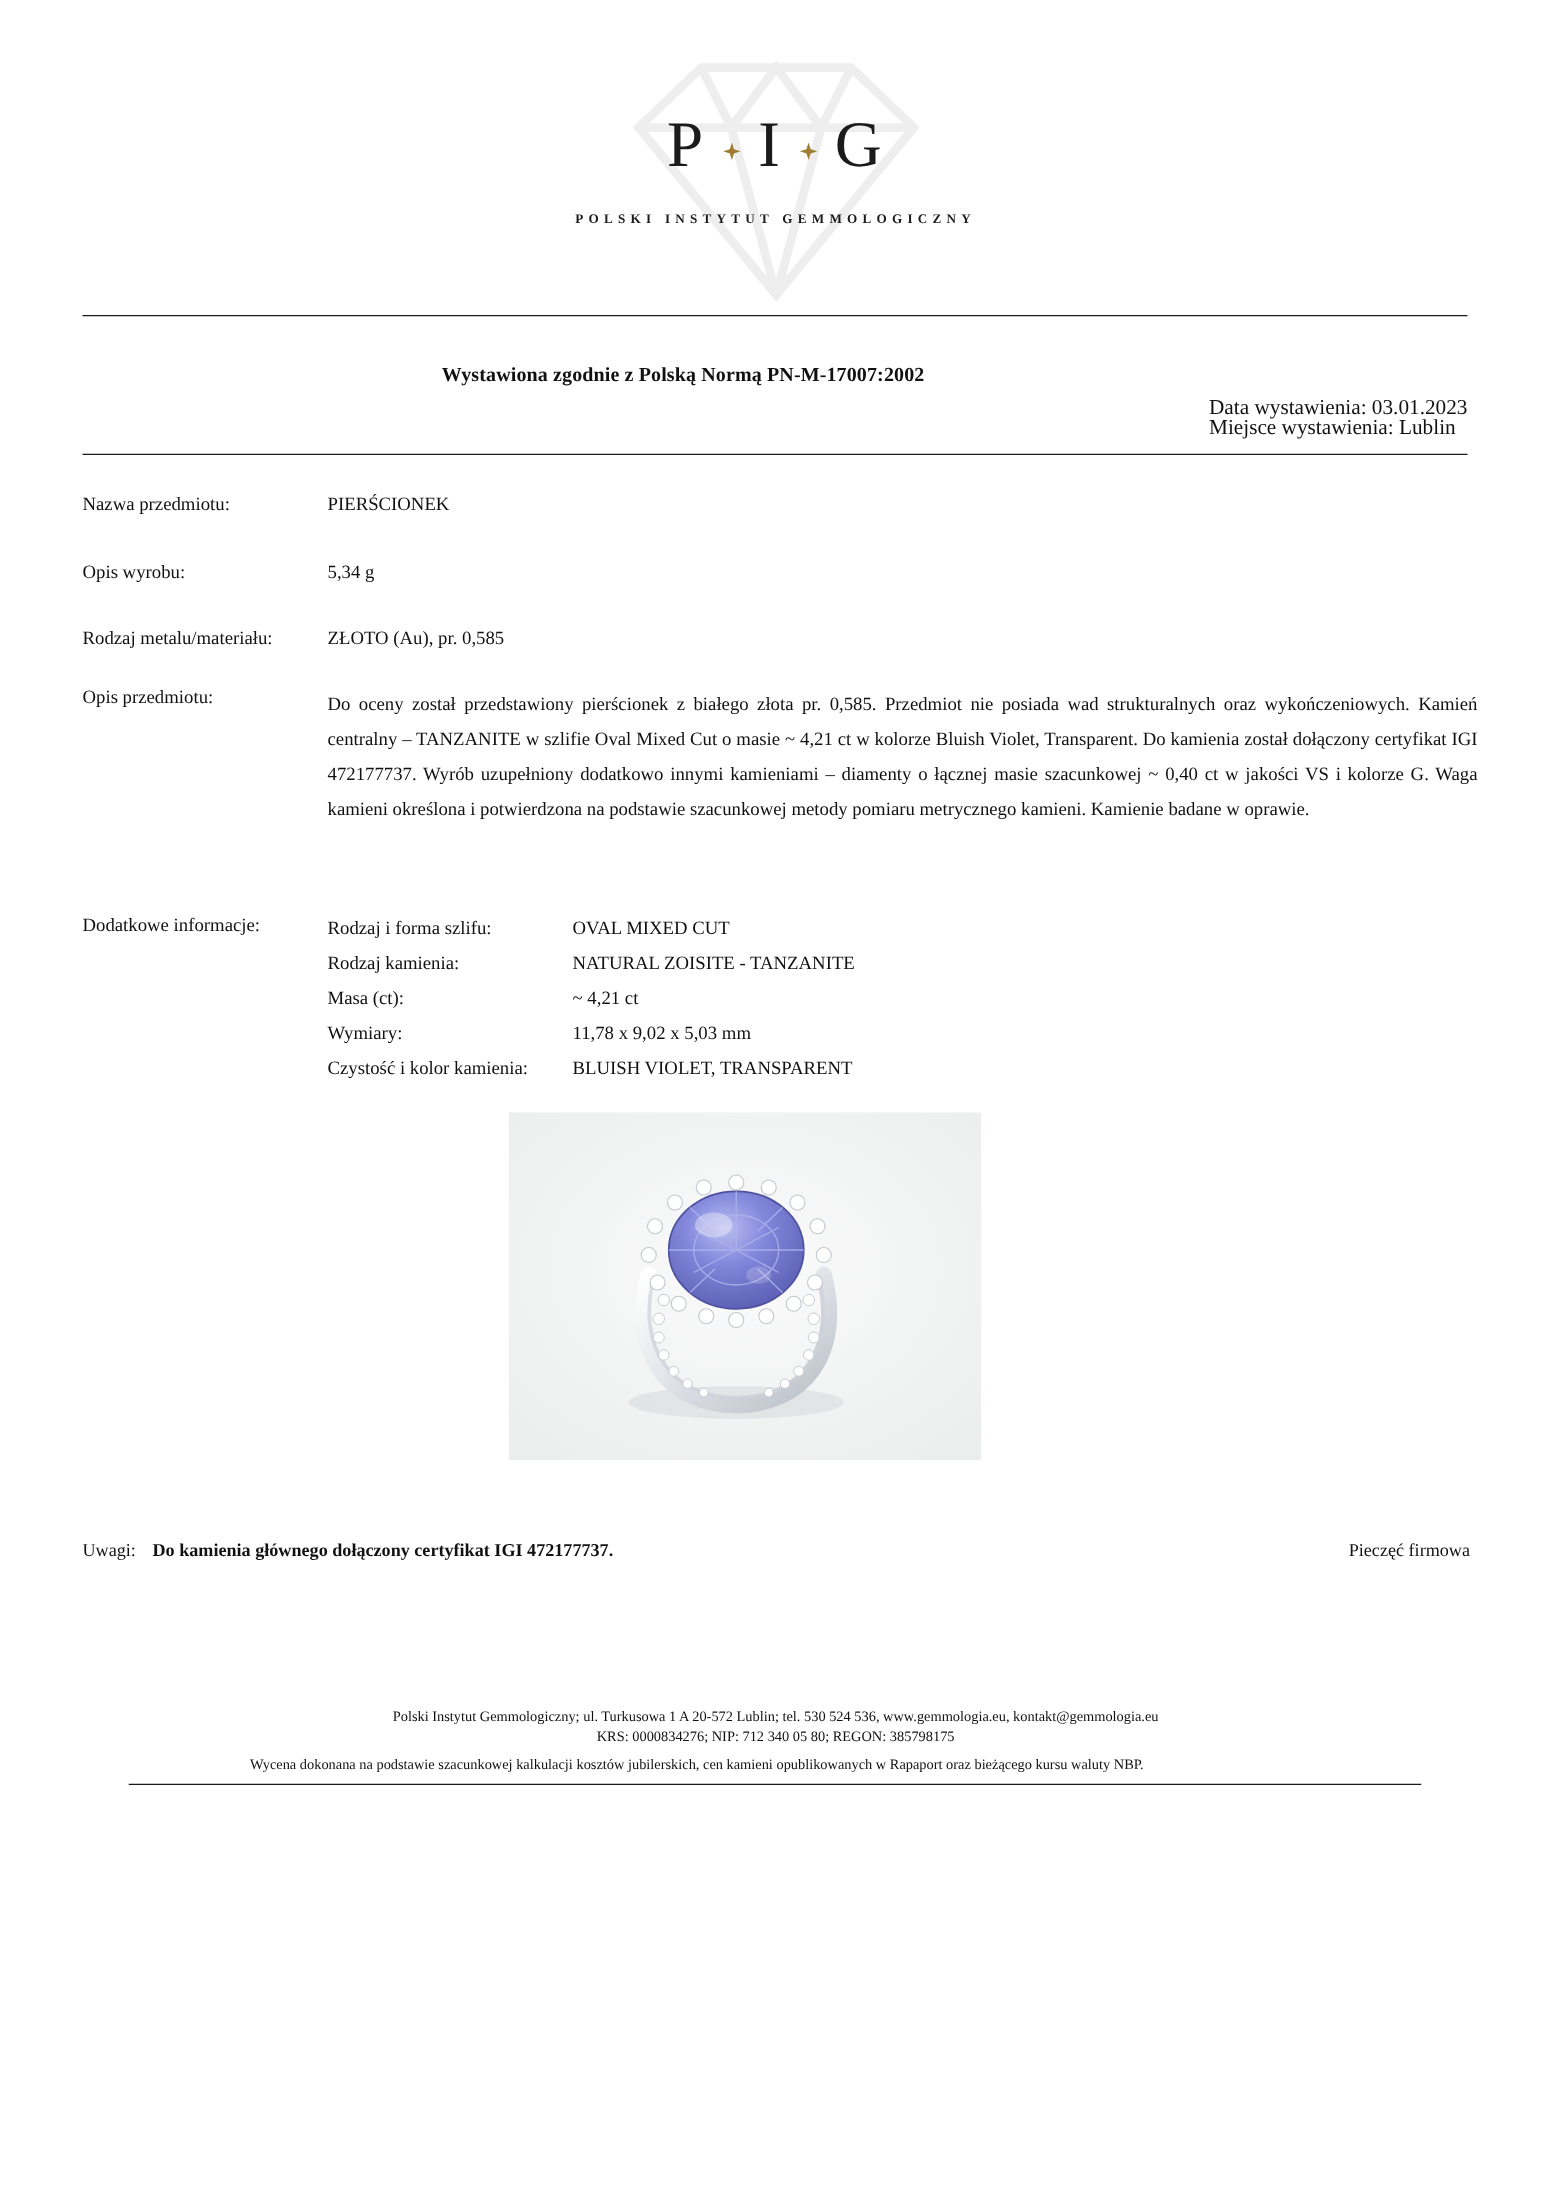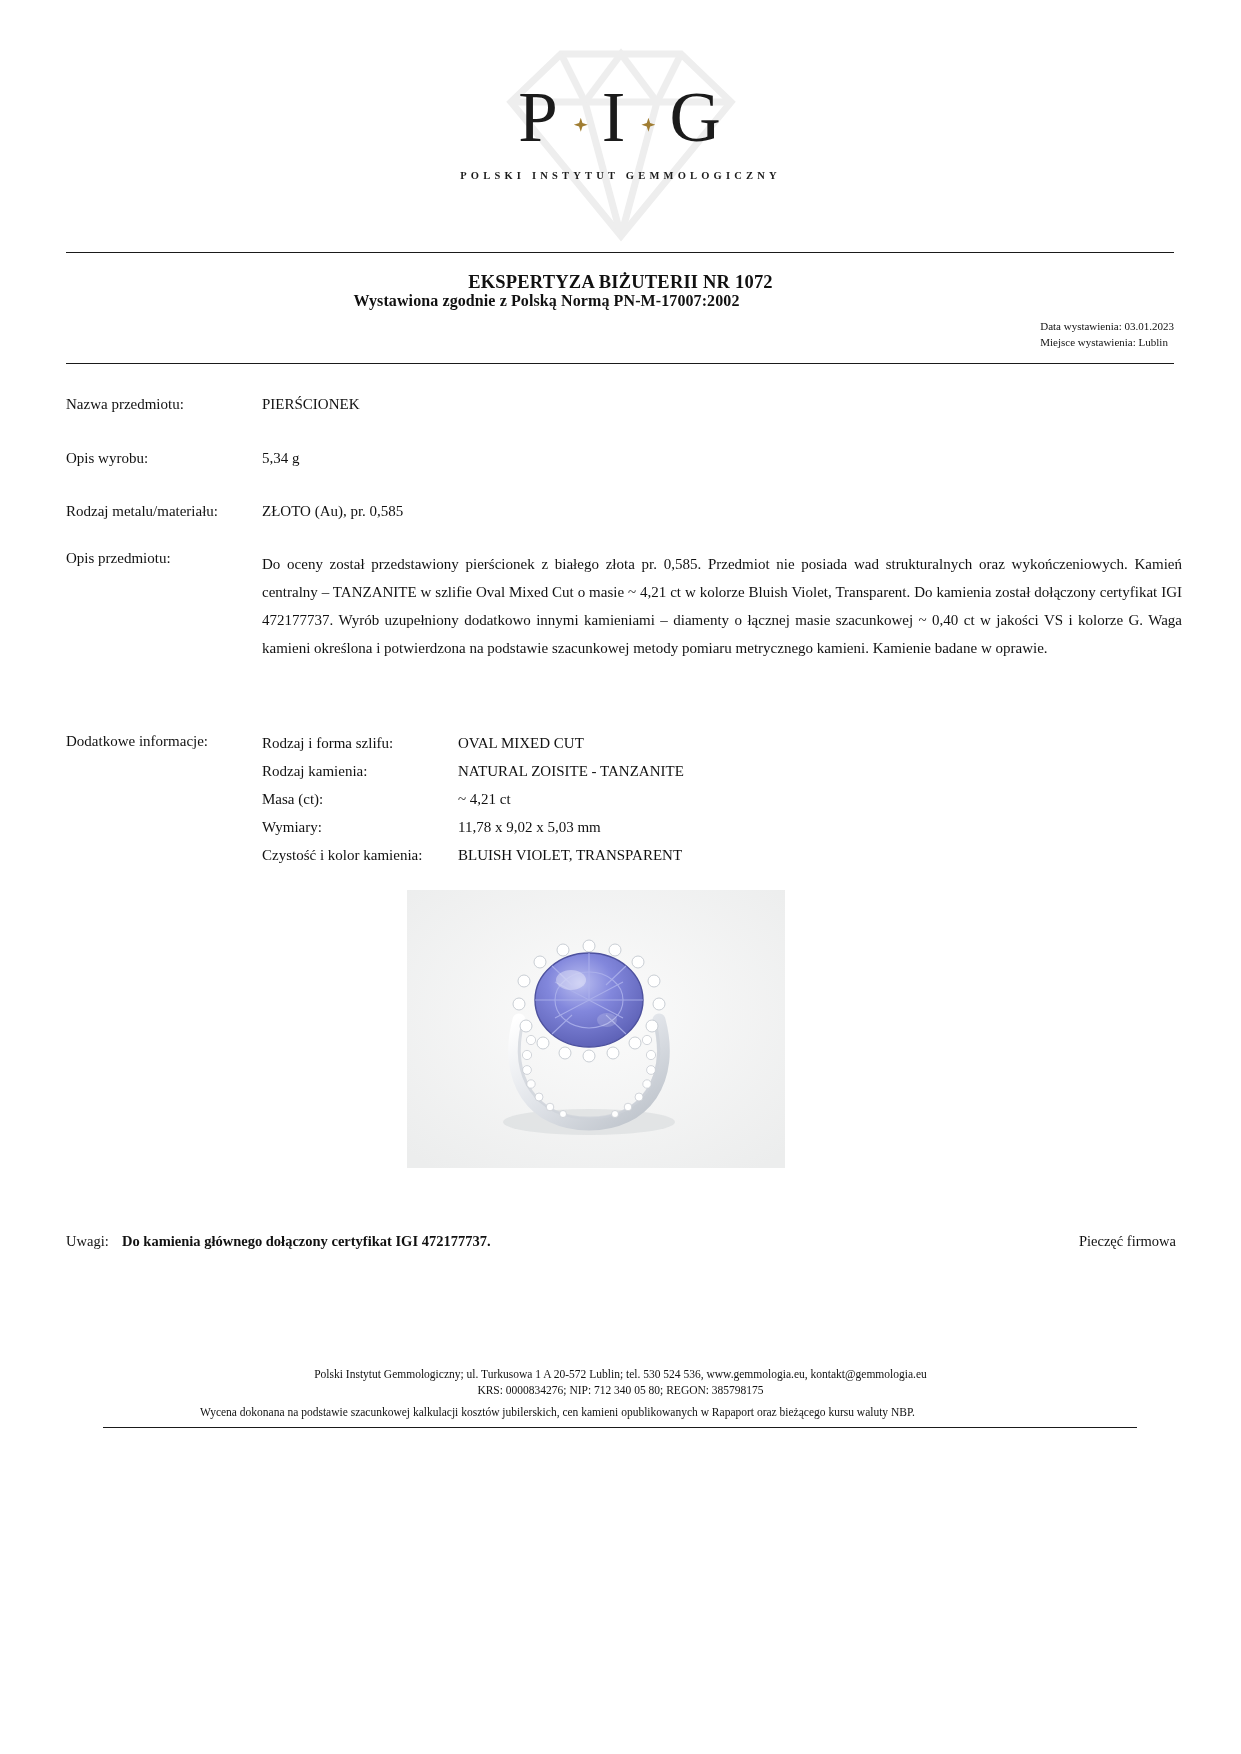--- a/index.html
+++ b/index.html
@@ -44,21 +44,21 @@
     width: 340px;
     height: 210px;
   }
   .logo-letters {
     position: absolute;
     left: 0;
     top: 32px;
     width: 330px;
     text-align: center;
     font-family: "Liberation Serif", "DejaVu Serif", serif;
-    font-size: 71px;
+    font-size: 52px;
     line-height: 78px;
     letter-spacing: 2px;
     color: #1b1b1b;
     white-space: nowrap;
   }
   .logo-letters .sep {
     display: inline-block;
     width: 42px;
     vertical-align: middle;
     position: relative;
@@ -126,21 +126,21 @@
     font-weight: bold;
     letter-spacing: 0.1px;
   }
 
   
   .issue-meta {
     position: absolute;
     right: 67px;
     top: 318px;
     text-align: left;
-    font-size: 11px;
+    font-size: 17px;
     line-height: 16px;
   }
 
   
   .field-row {
     position: absolute;
     left: 66px;
     width: 1110px;
     font-size: 15px;
   }
@@ -294,21 +294,20 @@
       </svg>
       <div class="logo-letters">
         <span>P</span><span class="sep"></span><span>I</span><span class="sep"></span><span>G</span>
       </div>
       <div class="logo-sub">POLSKI INSTYTUT GEMMOLOGICZNY</div>
     </div>
   </div>
 
   <div class="rule-top"></div>
 
-  <div class="doc-title">EKSPERTYZA BIŻUTERII NR 1072</div>
   <div class="doc-subtitle">Wystawiona zgodnie z Polską Normą PN-M-17007:2002</div>
 
   <div class="issue-meta">
     <div>Data wystawienia: 03.01.2023</div>
     <div>Miejsce wystawienia: Lublin</div>
   </div>
 
   <div class="rule-mid"></div>
 
   <div class="field-row" id="row-name">

